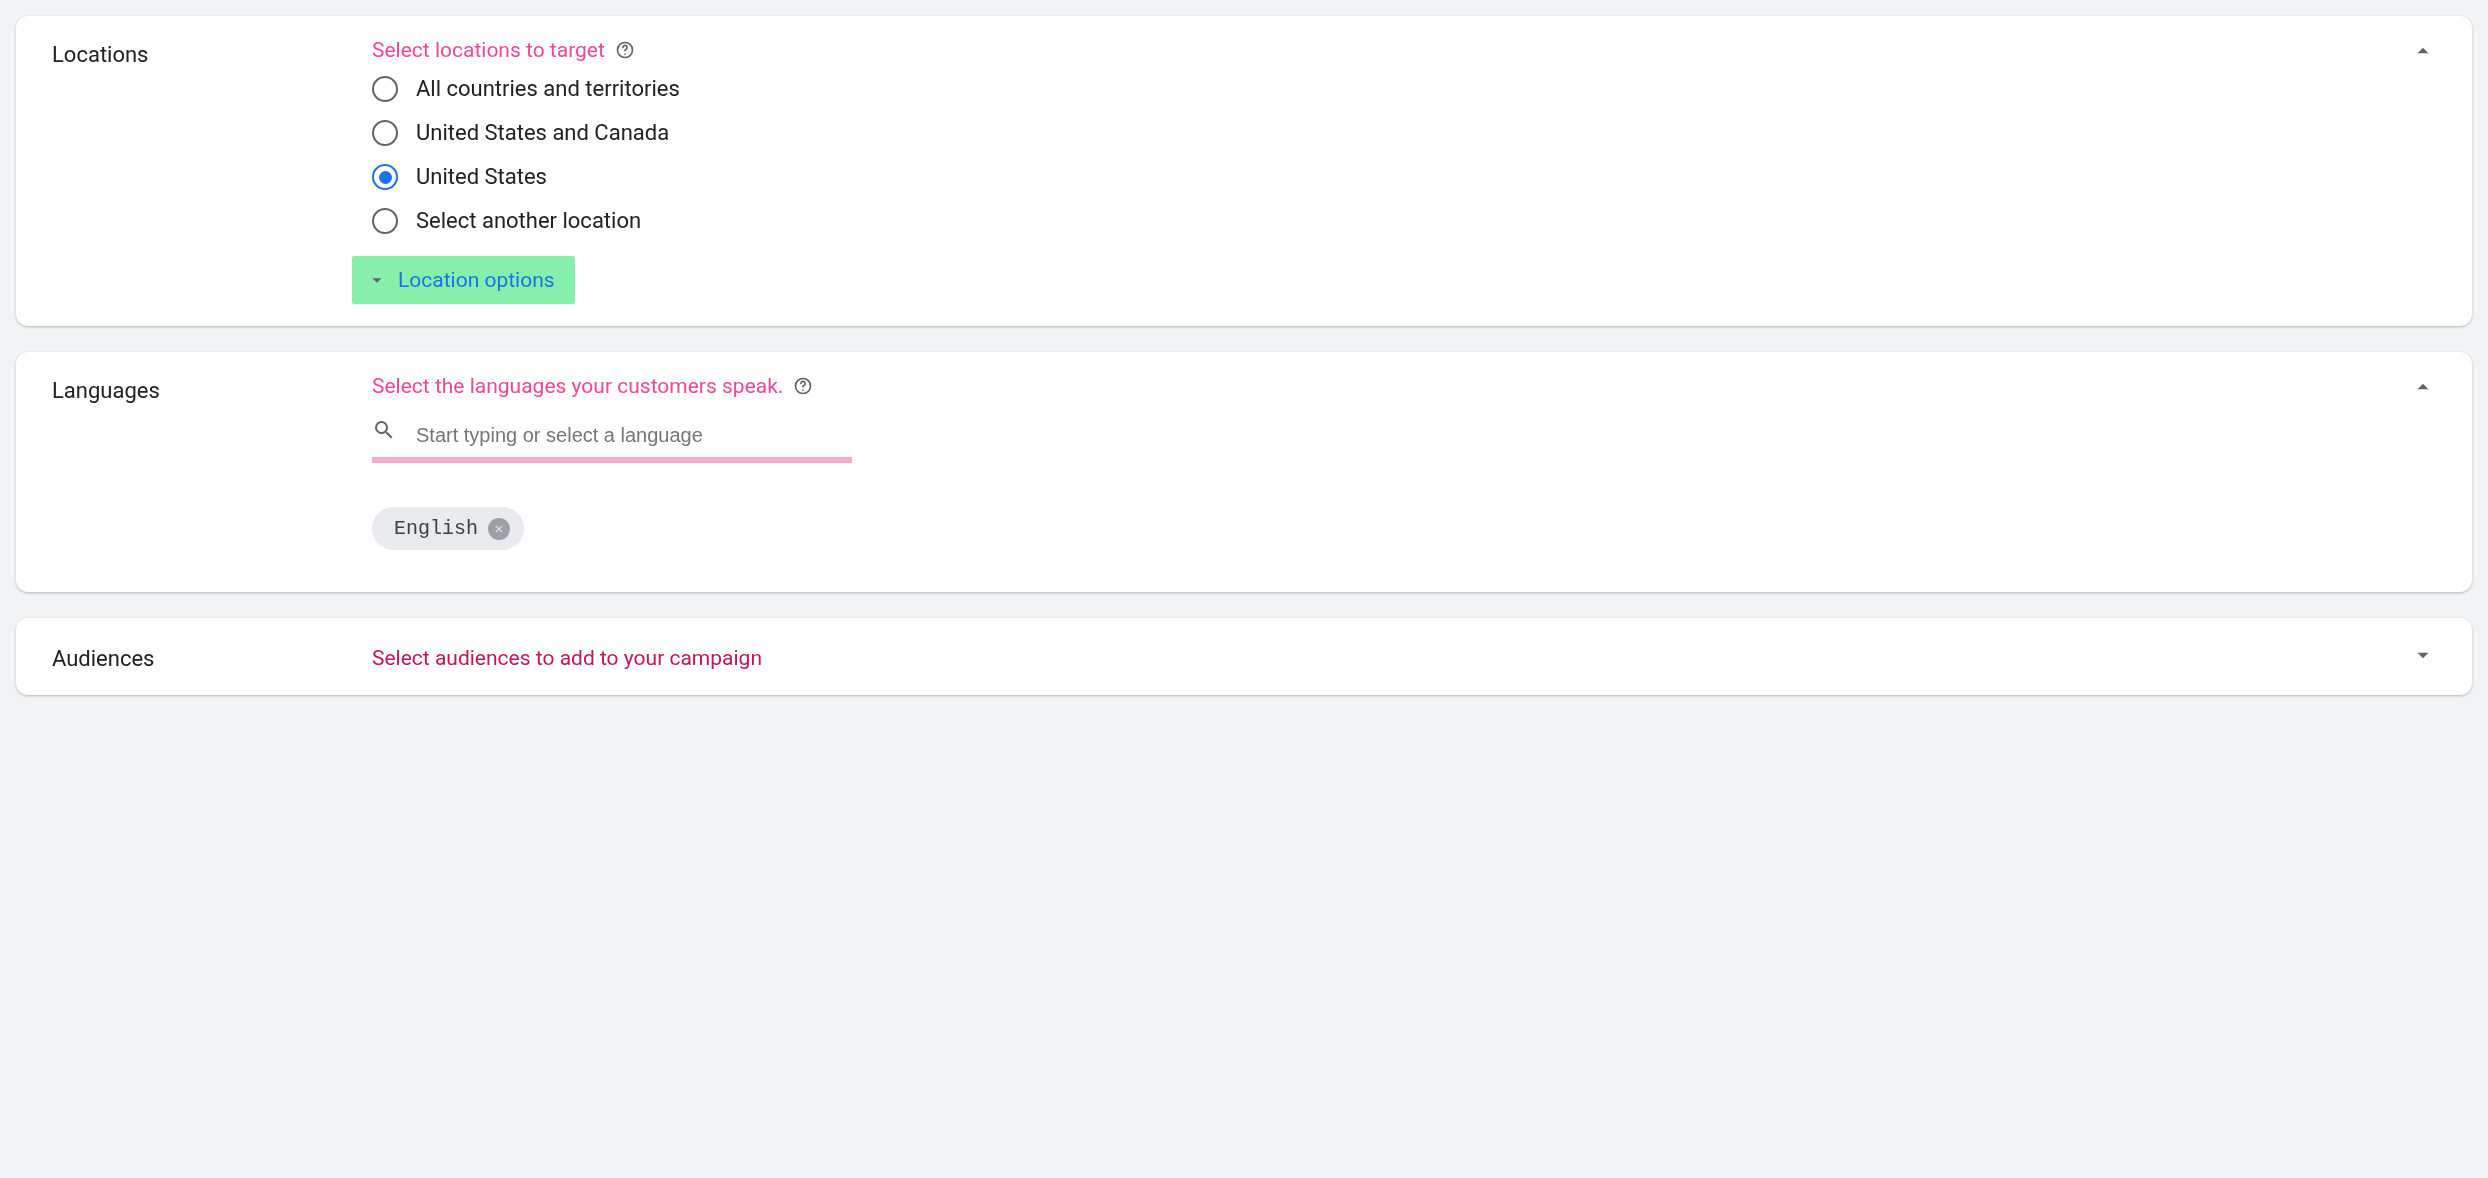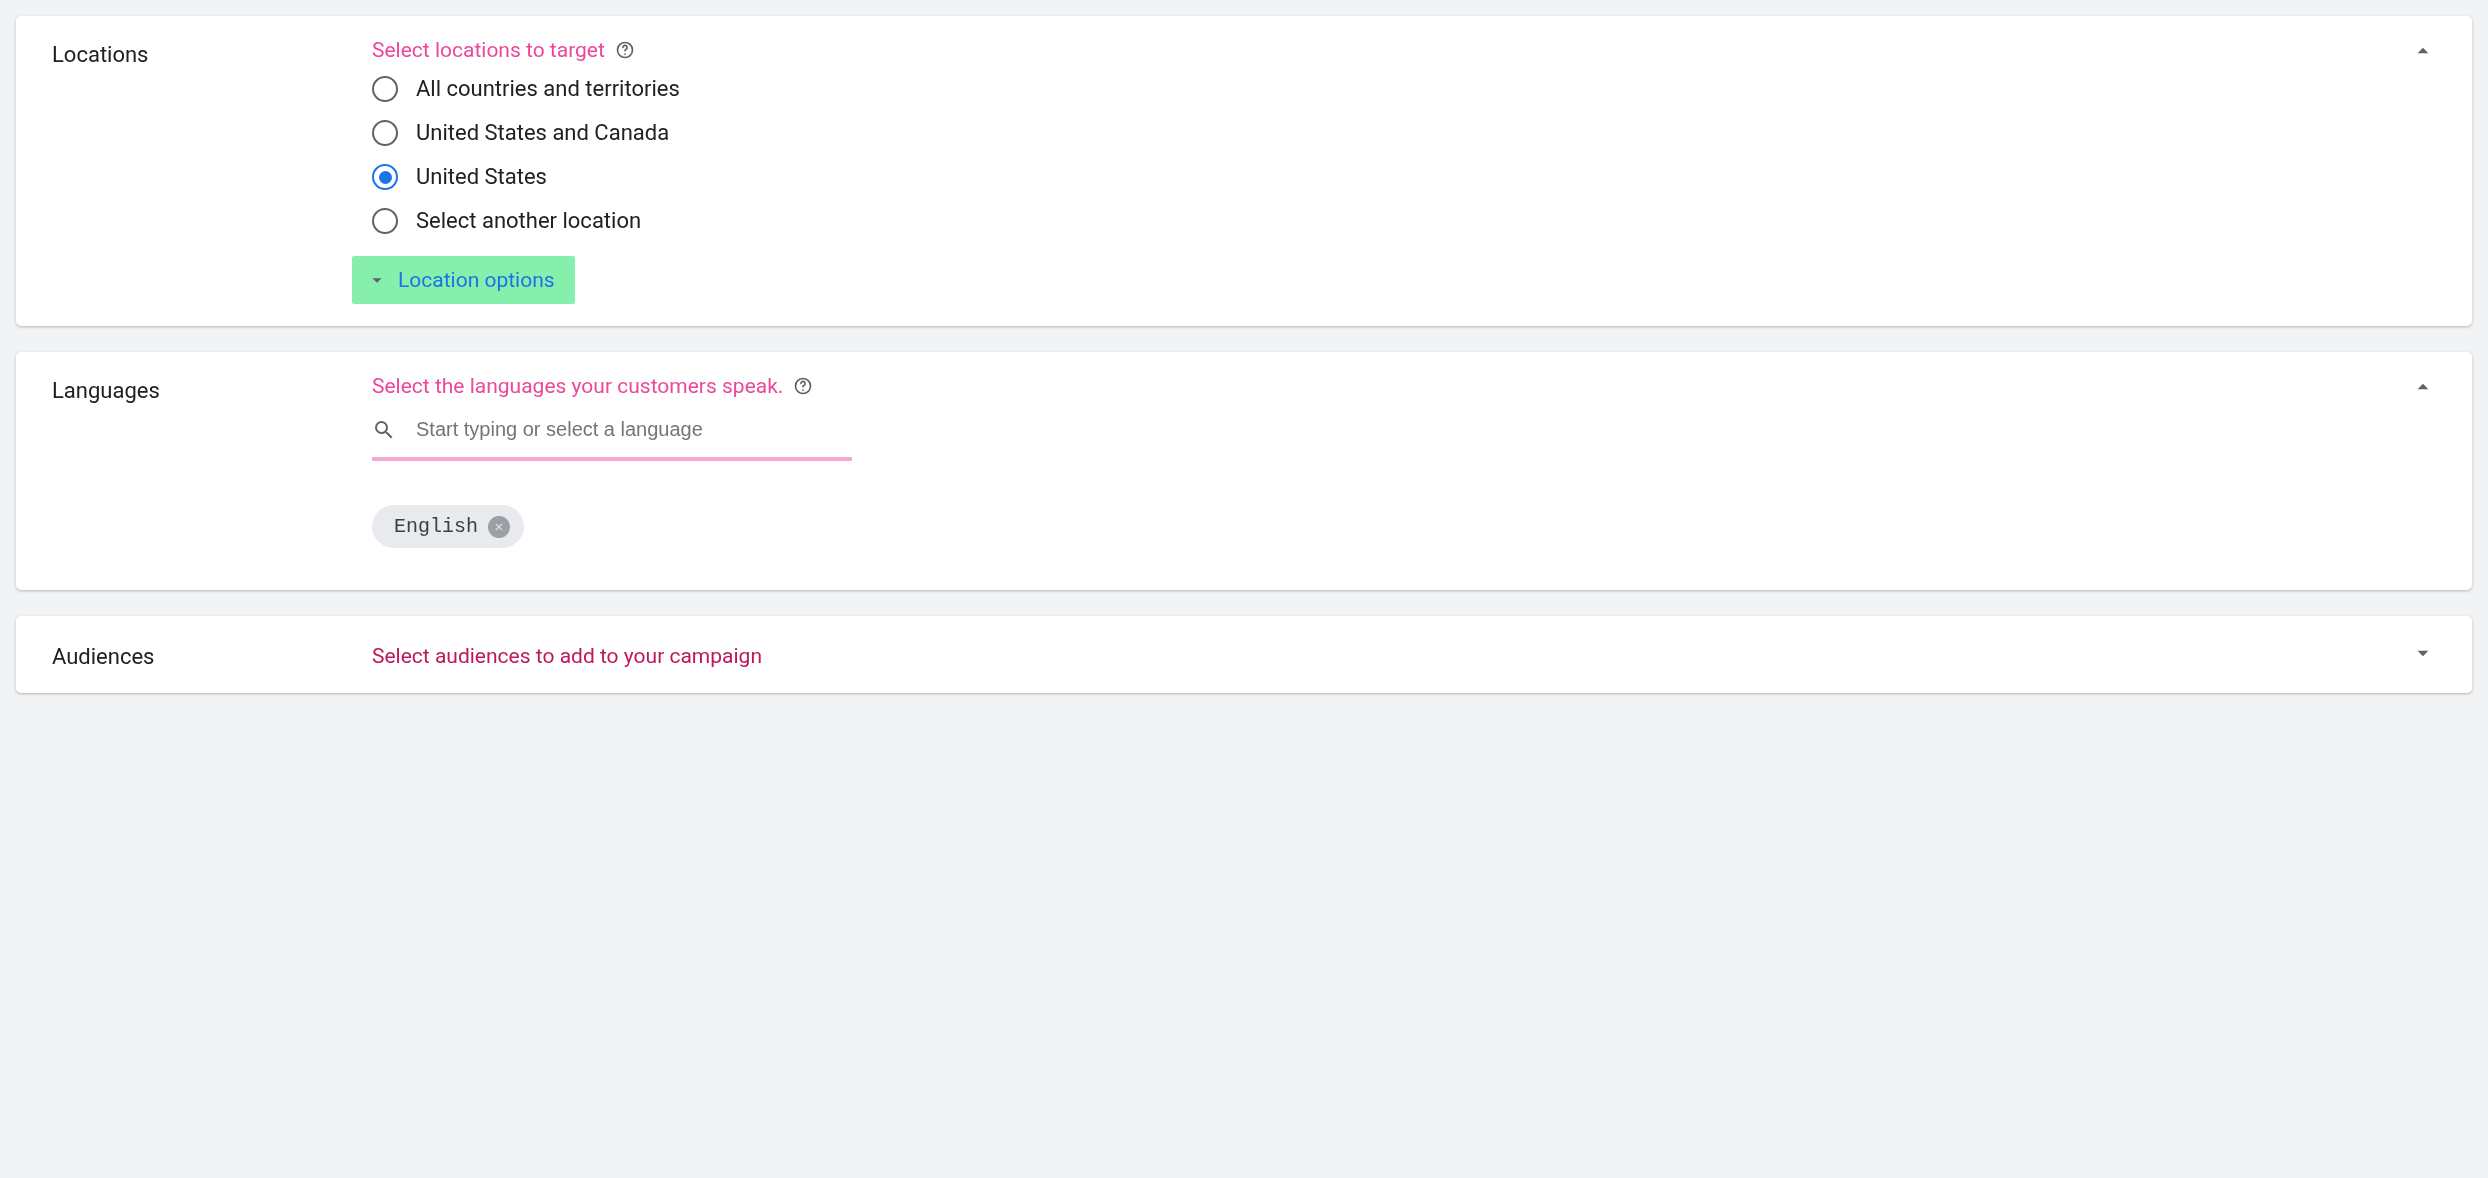--- a/index.html
+++ b/index.html
@@ -5,21 +5,21 @@
   * { box-sizing: border-box; margin: 0; padding: 0; }
   body {
     font-family: Roboto, Arial, sans-serif;
     background: #f1f3f4;
     padding: 16px;
     font-size: 21px;
     color: #202124;
   }
   .card {
     background: #fff;
-    border-radius: 5px;
+    border-radius: 12px;
     box-shadow: 0 1px 3px rgba(60,64,67,.25), 0 1px 2px rgba(60,64,67,.1);
     margin-bottom: 26px;
     padding: 22px 36px 22px 36px;
     position: relative;
     display: flex;
     align-items: flex-start;
   }
   .card-label {
     flex: 0 0 320px;
     color: #202124;
@@ -88,23 +88,23 @@
     padding: 12px 20px 12px 14px;
     font-size: 21px;
     cursor: pointer;
     border-radius: 2px;
     margin-left: -20px;
     margin-top: 6px;
   }
   .expand-toggle svg { fill: #5f6368; }
   .search-row {
     display: flex;
-    align-items: flex-start;
+    align-items: flex-end;
     gap: 20px;
-    border-bottom: 4px solid #f9a8d4;
+    border-bottom: 6px solid #f9a8d4;
     width: 480px;
     padding: 6px 0 10px 0;
     margin-top: 4px;
     margin-bottom: 44px;
   }
   .search-input {
     border: none;
     outline: none;
     font-size: 20px;
     color: #202124;

